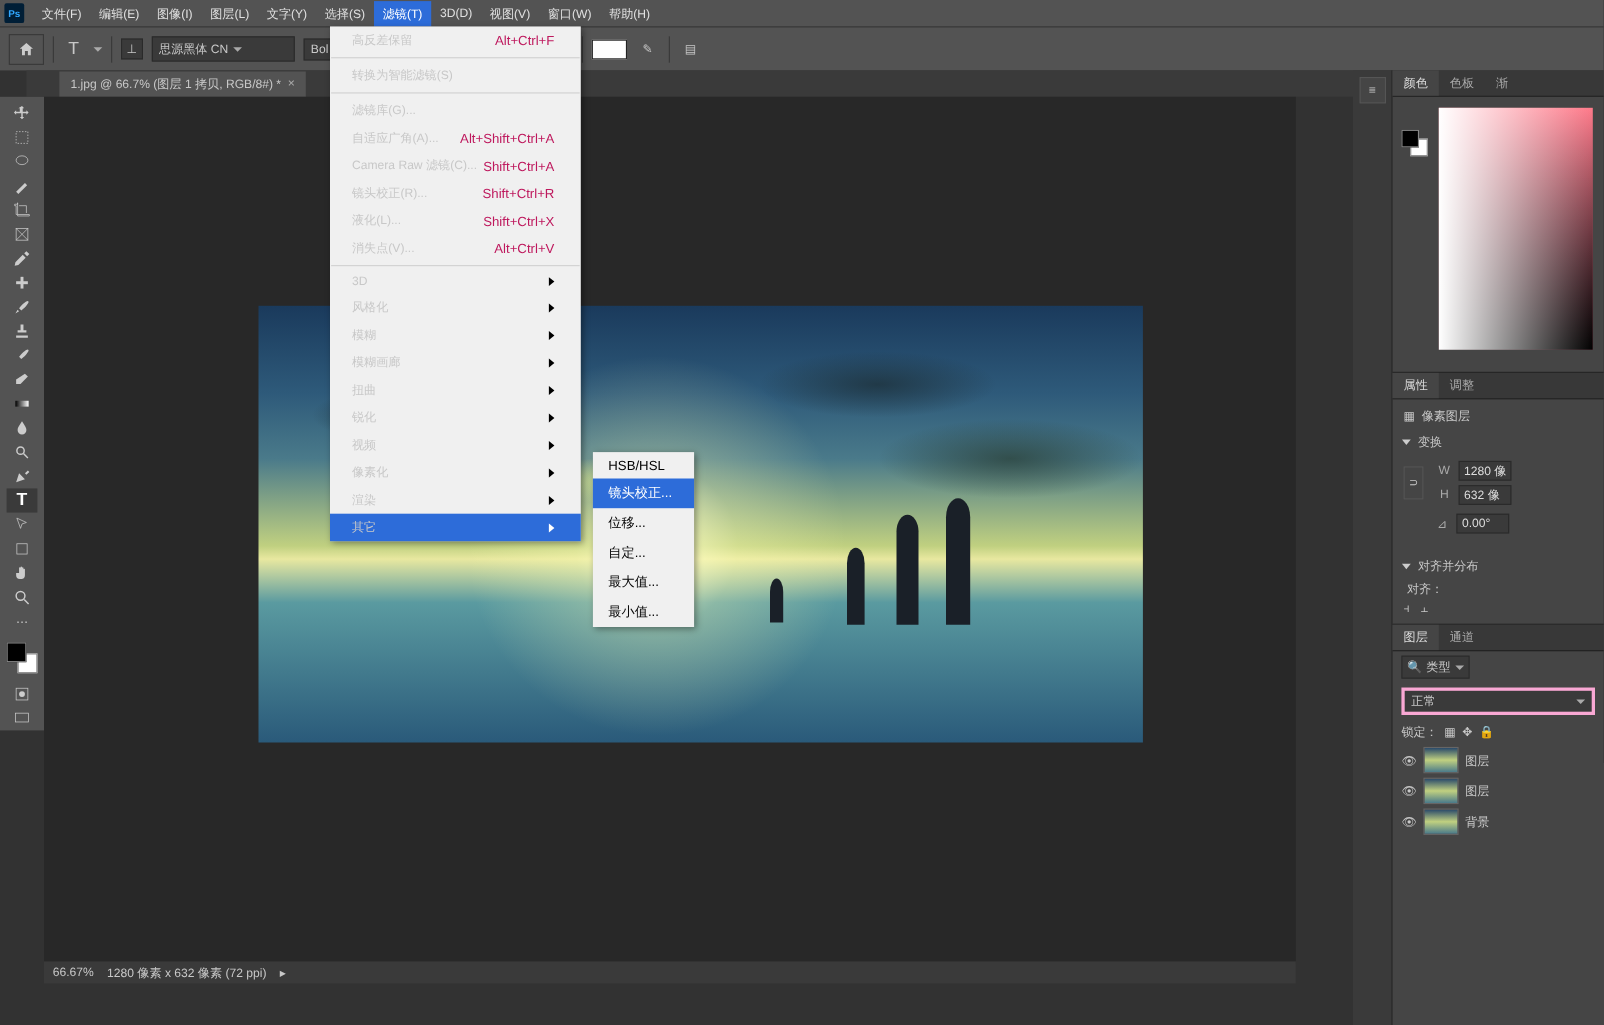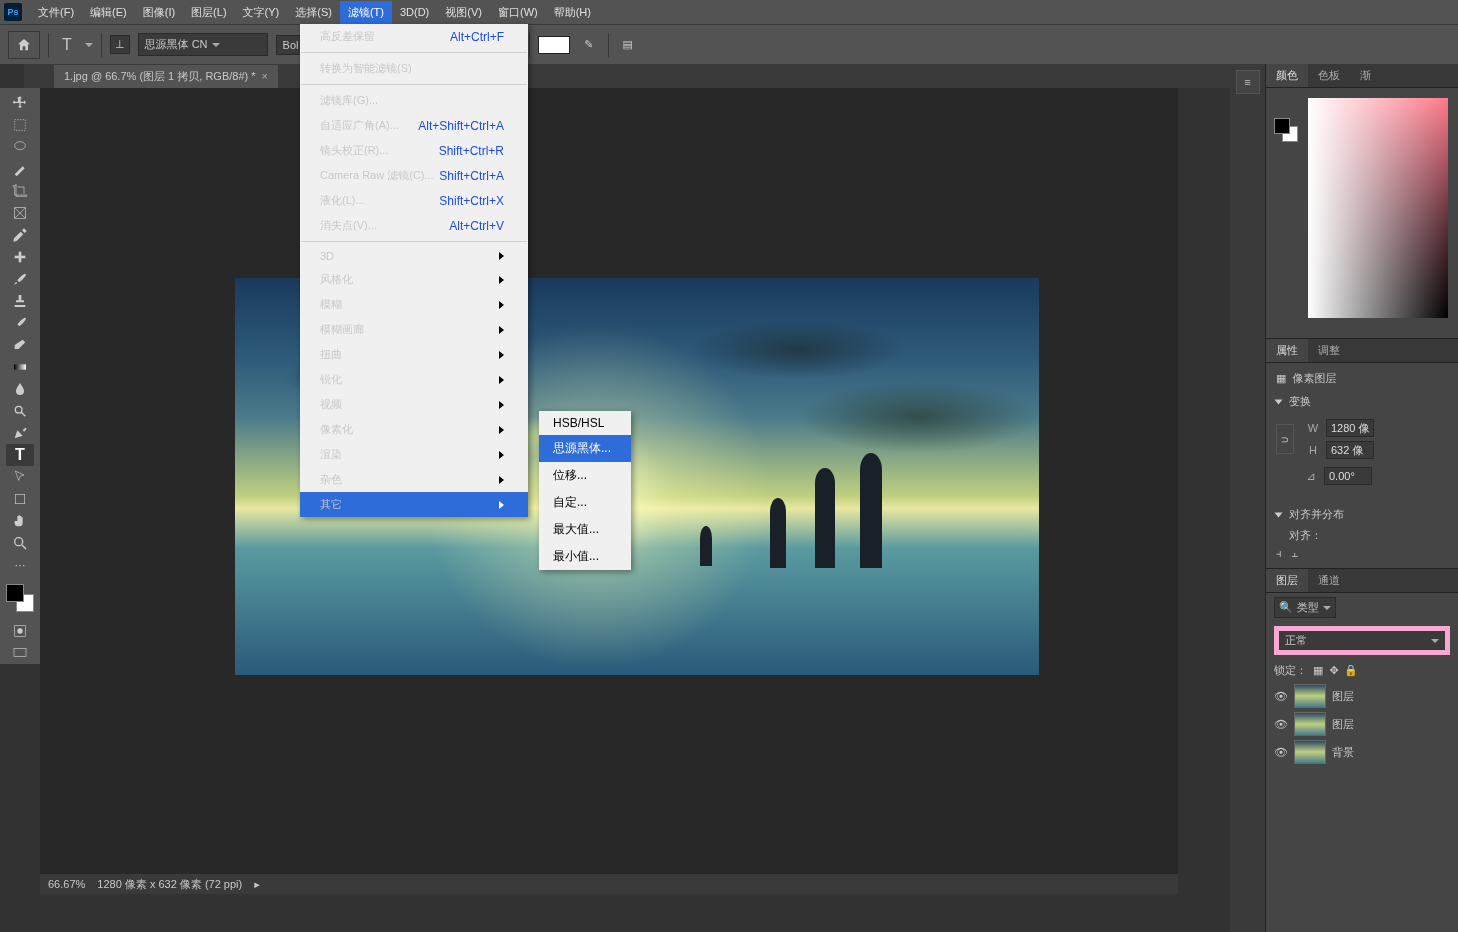--- a/index.html
+++ b/index.html
@@ -51,21 +51,21 @@
 .s2 { left: 535px; top: 220px; width: 16px; height: 70px; border-radius: 50% 50% 0 0 / 20% 20% 0 0; }
 .s3 { left: 580px; top: 190px; width: 20px; height: 100px; border-radius: 50% 50% 0 0 / 15% 15% 0 0; }
 .s4 { left: 625px; top: 175px; width: 22px; height: 115px; border-radius: 50% 50% 0 0 / 15% 15% 0 0; }
 
 
 .filter-menu { position: absolute; left: 300px; top: 24px; width: 228px; background: #f0f0f0; box-shadow: 2px 2px 6px rgba(0,0,0,0.4); z-index: 100; }
 .menu-item { padding: 5px 24px 5px 20px; color: #000; font-size: 12px; display: flex; justify-content: space-between; align-items: center; cursor: pointer; }
 .menu-item.hl { background: #2d6cd9; color: #fff; }
 .menu-item.hl .shortcut, .menu-item.hl .submenu-arrow { color: #fff; border-left-color:#fff; }
 .menu-divider { height: 1px; background: #d0d0d0; margin: 3px 1px; }
-.shortcut { color: #1d4ed8; font-size: 12px; }
+.shortcut { color: #be185d; font-size: 12px; }
 .submenu-arrow { width: 0; height: 0; border-top: 4px solid transparent; border-bottom: 4px solid transparent; border-left: 5px solid #000; }
 
 .submenu { position: absolute; left: 539px; top: 411px; width: 92px; background: #f0f0f0; box-shadow: 2px 2px 6px rgba(0,0,0,0.4); z-index: 101; }
 .submenu .menu-item { padding: 5px 14px; }
 
 
 .right-sidebar { position: absolute; right: 0; top: 64px; width: 192px; bottom: 0; background: #454545; }
 .right-collapse { position: absolute; right: 192px; top: 64px; width: 36px; bottom:0; background: #3a3a3a; border-right:1px solid #222;}
 .panel-tabs { display: flex; background: #383838; border-bottom: 1px solid #222; }
 .panel-tab { padding: 4px 10px; font-size: 11px; color: #aaa; }
@@ -82,21 +82,21 @@
 .section-head::before { content:""; width:0; height:0; border-top:4px solid transparent; border-bottom:4px solid transparent; border-left:5px solid #ccc; transform: rotate(90deg); margin-right:2px;}
 .prop-row { display: flex; align-items: center; gap: 6px; margin: 4px 0; }
 .prop-label { width: 14px; text-align: center; color: #aaa; }
 .prop-input { background: #3a3a3a; border: 1px solid #2a2a2a; padding: 2px 4px; width: 48px; color: #ddd; font-size: 11px; }
 .link-btn { width: 18px; height: 30px; border: 1px solid #555; display:flex; align-items:center; justify-content:center; margin-right:4px; font-size:10px;}
 
 .layers-panel { border-top: 1px solid #222; }
 .layer-controls { display: flex; align-items: center; gap: 4px; padding: 4px 8px; }
 .layer-filter { background: #3a3a3a; border: 1px solid #2a2a2a; padding: 2px 4px; display:flex; align-items:center; gap:4px;}
 .blend-row { display:flex; gap:8px; padding: 4px 8px; align-items:center;}
-.blend-mode { background: #3a3a3a; border: 5px solid #f9a8d4; padding: 2px 6px; flex:1; display:flex; align-items:center; justify-content:space-between;gap:36px;}
+.blend-mode { background: #3a3a3a; border: 3px solid #f9a8d4; padding: 2px 6px; flex:1; display:flex; align-items:center; justify-content:space-between;gap:36px;}
 .lock-row { padding: 4px 8px; display:flex; align-items:center; gap:6px; font-size:11px; }
 .layer { display: flex; align-items: center; padding: 2px 8px; gap: 6px; }
 .layer-eye { width: 14px; }
 .layer-thumb { width: 32px; height: 24px; background: linear-gradient(180deg,#2a4a6a,#c0d080,#4a7a8a); border:1px solid #666;}
 
 
 .statusbar { position: absolute; bottom: 38px; left: 40px; right: 280px; height: 20px; background: #3a3a3a; display: flex; align-items: center; padding: 0 8px; gap: 12px; font-size: 11px; }
 
 .panel-collapse-icon { width: 24px; height: 24px; margin: 6px auto; background: #454545; border: 1px solid #555; display:flex;align-items:center;justify-content:center;}
 </style>
@@ -312,28 +312,28 @@
     </div>
     <div class="menu-divider"></div>
     <div class="menu-item">
       <span>滤镜库(G)...</span>
     </div>
     <div class="menu-item">
       <span>自适应广角(A)...</span>
       <span class="shortcut">Alt+Shift+Ctrl+A</span>
     </div>
     <div class="menu-item">
+      <span>Camera Raw 滤镜(C)...</span>
+      <span class="shortcut">Shift+Ctrl+A</span>
+    </div>
+    <div class="menu-item">
       <span>镜头校正(R)...</span>
       <span class="shortcut">Shift+Ctrl+R</span>
     </div>
     <div class="menu-item">
-      <span>Camera Raw 滤镜(C)...</span>
-      <span class="shortcut">Shift+Ctrl+A</span>
-    </div>
-    <div class="menu-item">
       <span>液化(L)...</span>
       <span class="shortcut">Shift+Ctrl+X</span>
     </div>
     <div class="menu-item">
       <span>消失点(V)...</span>
       <span class="shortcut">Alt+Ctrl+V</span>
     </div>
     <div class="menu-divider"></div>
     <div class="menu-item">
       <span>3D</span>
@@ -364,33 +364,29 @@
       <span class="submenu-arrow"></span>
     </div>
     <div class="menu-item">
       <span>像素化</span>
       <span class="submenu-arrow"></span>
     </div>
     <div class="menu-item">
       <span>渲染</span>
       <span class="submenu-arrow"></span>
     </div>
-    <div class="menu-item">
-      <span>杂色</span>
-      <span class="submenu-arrow"></span>
-    </div>
     <div class="menu-item hl">
       <span>其它</span>
       <span class="submenu-arrow"></span>
     </div>
   </div>
 
 <div class="submenu" id="subMenu">
     <div class="menu-item">HSB/HSL</div>
-    <div class="menu-item hl">思源黑体...</div>
+    <div class="menu-item hl">镜头校正...</div>
     <div class="menu-item">位移...</div>
     <div class="menu-item">自定...</div>
     <div class="menu-item">最大值...</div>
     <div class="menu-item">最小值...</div>
   </div>
 
 <div class="right-collapse">
   <div class="panel-collapse-icon">≡</div>
 </div>
 
@@ -434,21 +430,21 @@
           </div>
         </div>
       </div>
       <div class="prop-row" style="margin-left:28px">
         <span class="prop-label">⊿</span>
         <input class="prop-input" value="0.00°" style="">
       </div>
       <div class="section-head" style="margin-top:22px">
           <span>对齐并分布</span>
         </div>
-      <div style="margin:4px 13px">对齐：</div>
+      <div style="margin:4px 3px">对齐：</div>
       <div style="display:flex;gap:10px;margin-top:4px">
         <span>⫞</span>
         <span>⫠</span>
       </div>
     </div>
   </div>
 
   <div class="layers-panel">
     <div class="panel-tabs">
       <div class="panel-tab active">图层</div>

